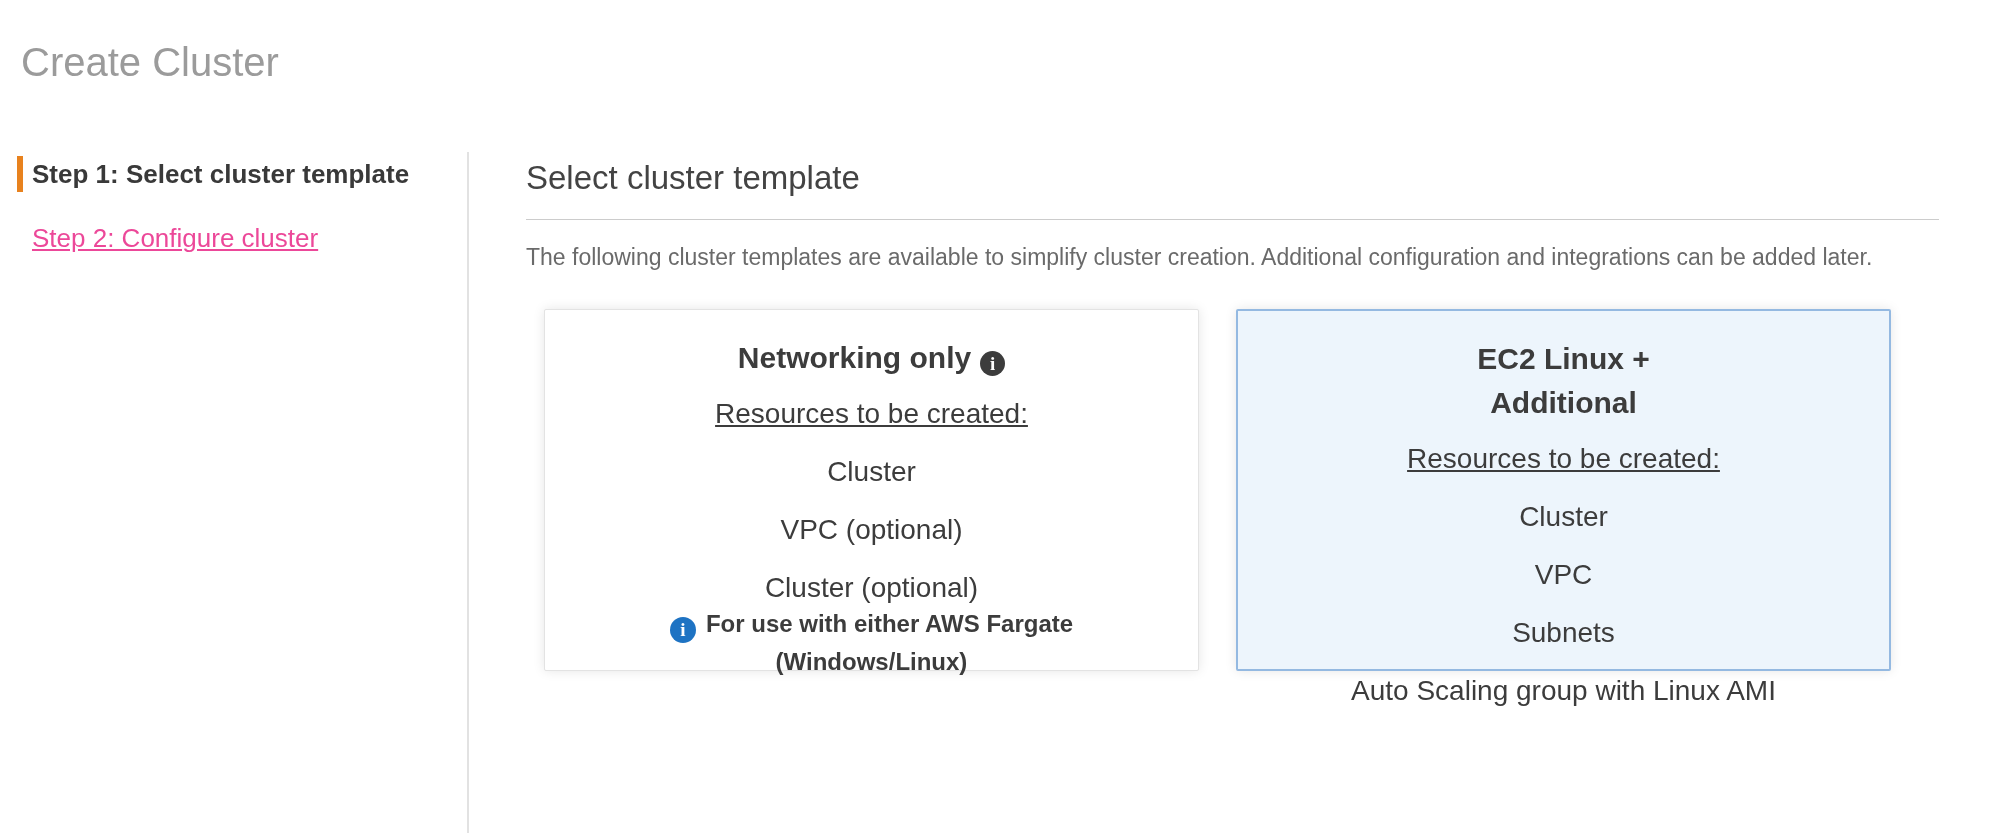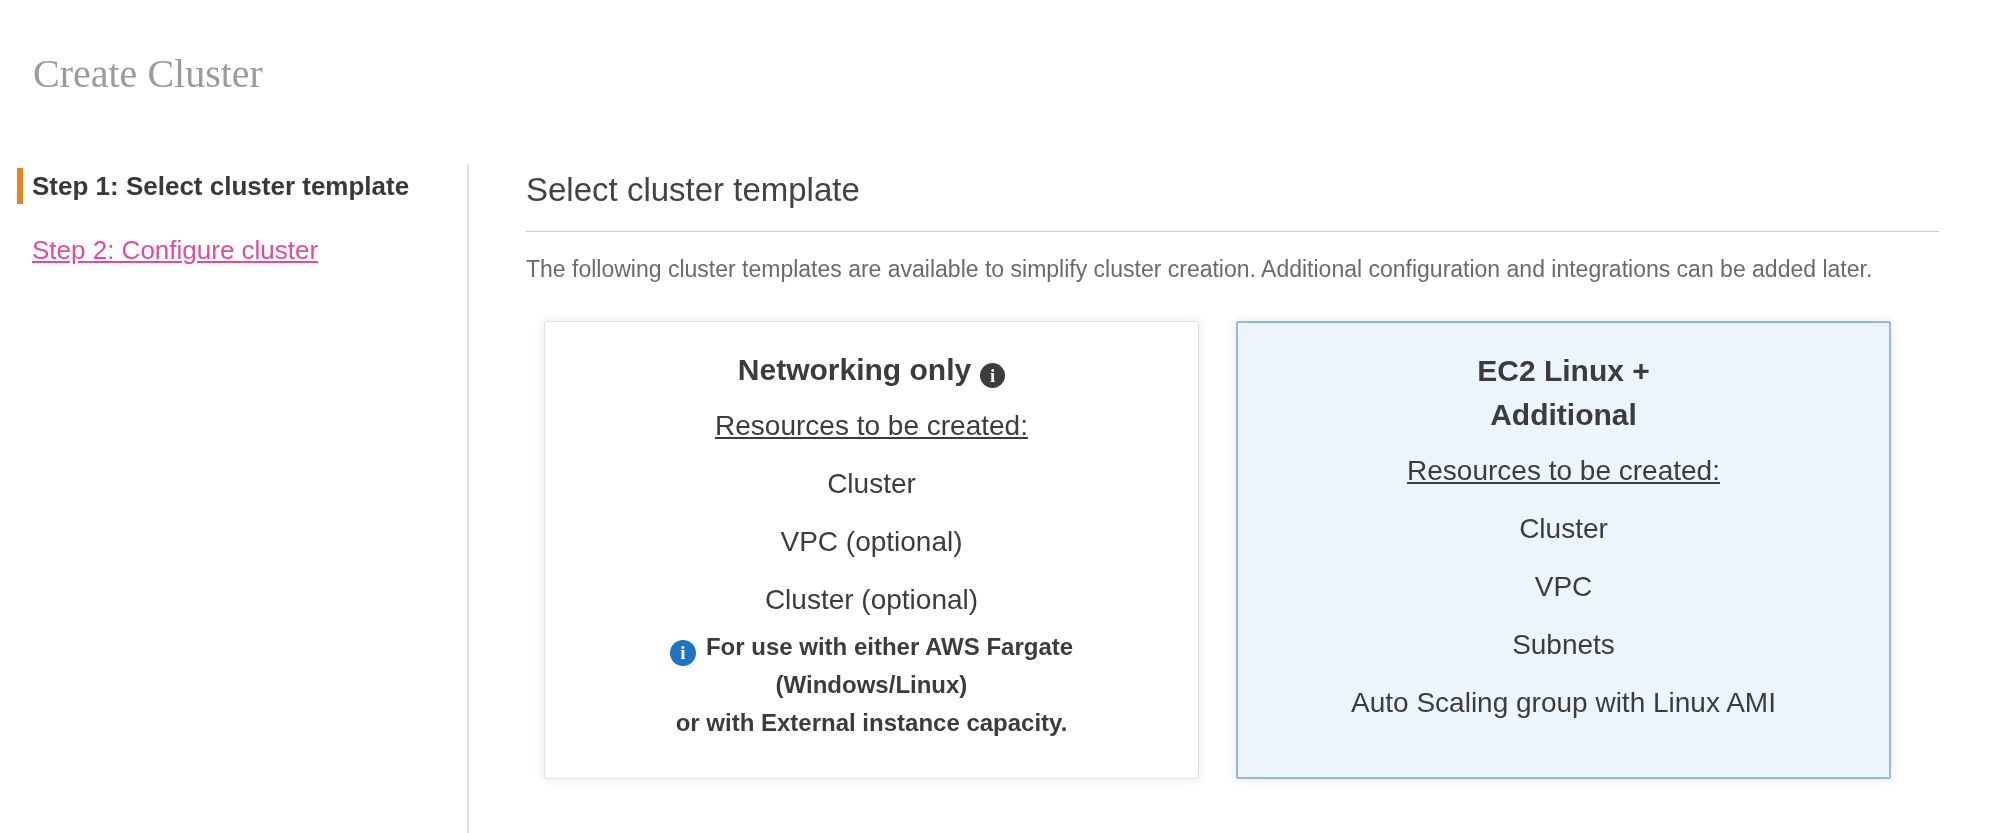--- a/index.html
+++ b/index.html
@@ -7,27 +7,26 @@
   body {
     width: 1999px; height: 833px;
     background: #ffffff;
     font-family: "Liberation Sans", sans-serif;
     color: #3f3f3f;
     overflow: hidden;
   }
 
   
   .page-title {
-    margin: 16px;
+    margin: 4px;
     padding: 34px 0 0 17px;
     font-size: 40px;
     font-weight: 400;
     color: #9b9b9b;
     line-height: 48px;
-    font-family: Liberation Serif, serif;
   }
 
   
   .layout {
     display: flex;
     margin-top: 66px;
     height: 685px;
   }
 
   
@@ -80,21 +79,21 @@
   }
 
   
   .cards {
     display: flex;
     gap: 37px;
     margin: 28px 0 0 18px;
   }
   .card {
     width: 655px;
-    height: 458px;
+    height: 362px;
     background: #ffffff;
     border: 1px solid #e3e3e3;
     border-radius: 2px;
     box-shadow: 0 0 12px rgba(0,0,0,0.10);
     display: flex;
     flex-direction: column;
     align-items: center;
     text-align: center;
     padding-top: 26px;
     cursor: pointer;
@@ -180,21 +179,20 @@
       <div class="card">
         <div class="card-title">
           <span>Networking only</span><span class="info-icon"></span>
         </div>
         <div class="resources-label">Resources to be created:</div>
         <div class="resource-item">Cluster</div>
         <div class="resource-item">VPC (optional)</div>
         <div class="resource-item">Cluster (optional)</div>
         <div class="card-note">
           <span class="info-icon blue"></span><span>For use with either AWS Fargate (Windows/Linux)</span>
-          <div>or with External instance capacity.</div>
         </div>
       </div>
 
       <div class="card selected">
         <div class="card-title">
           <div>EC2 Linux +</div>
           <div>Additional</div>
         </div>
         <div class="resources-label">Resources to be created:</div>
         <div class="resource-item">Cluster</div>

